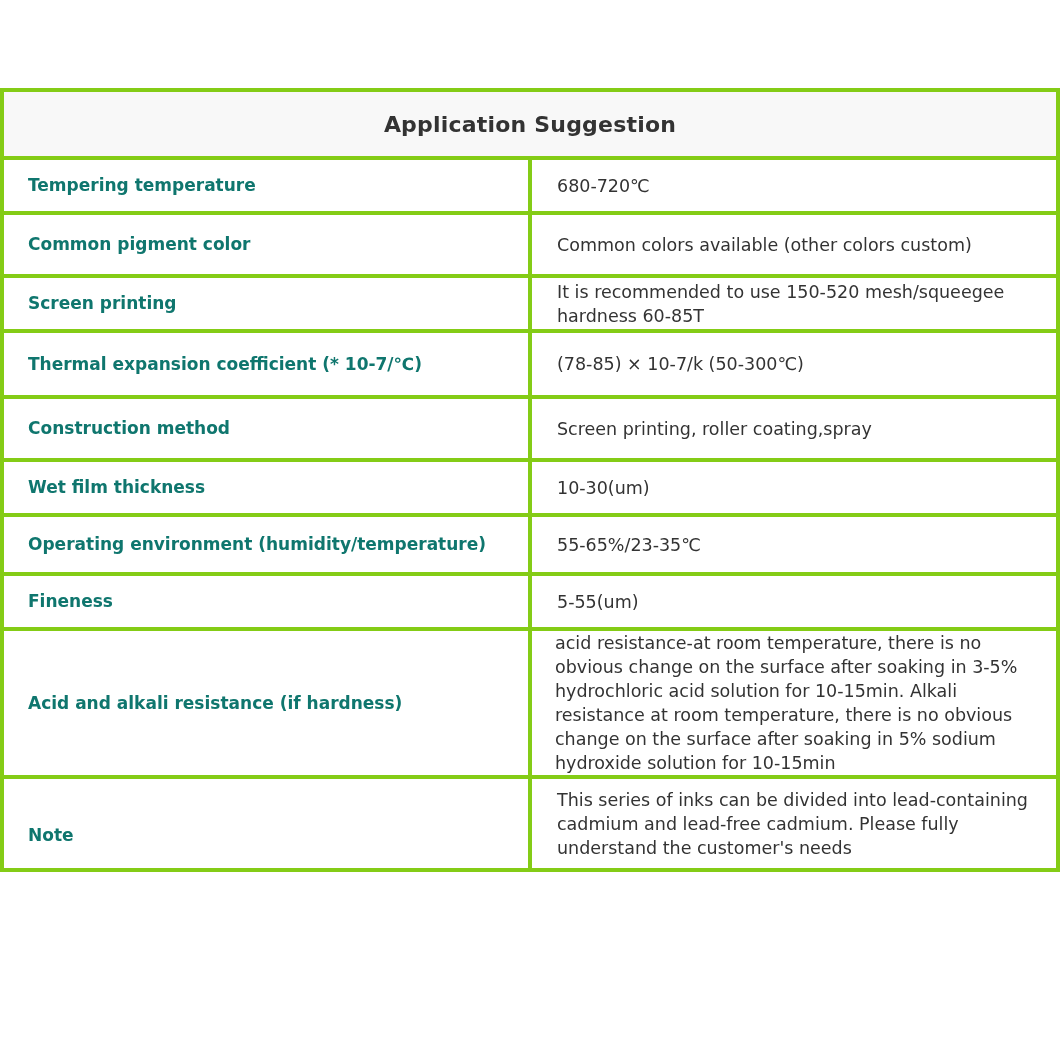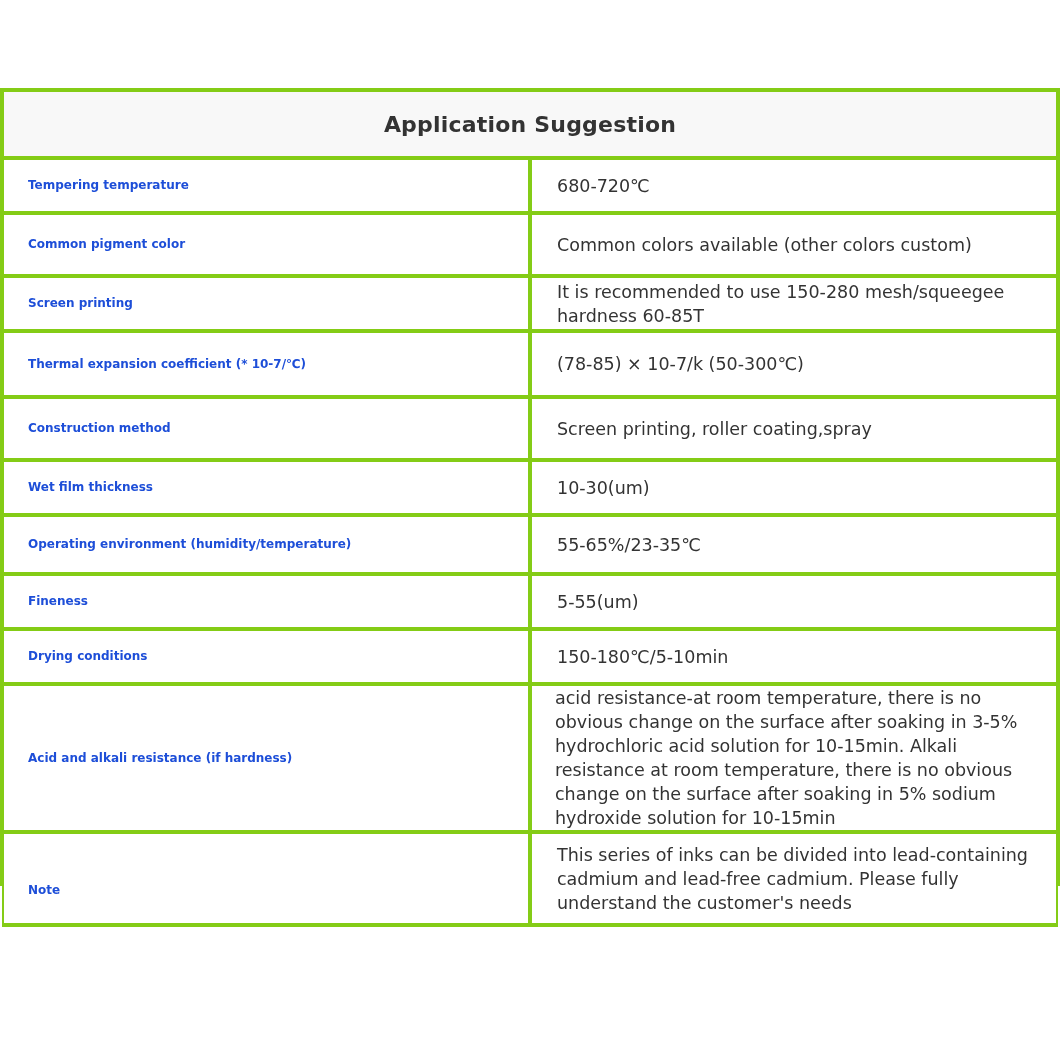--- a/index.html
+++ b/index.html
@@ -3,22 +3,22 @@
   <meta charset="utf-8">
   <style>
     html, body { margin: 0; padding: 0; background: #ffffff; }
     body { width: 1060px; height: 1063px; position: relative; overflow: hidden;
            font-family: "DejaVu Sans", "Liberation Sans", sans-serif; color: #333333; }
     .table-wrap { position: absolute; left: 0; top: 88px; width: 1060px; }
     table { border-collapse: collapse; width: 1060px; table-layout: fixed; }
     td, th { border: 4px solid #84cc16; padding: 0; vertical-align: middle; }
     th.title { background: #f8f8f8; height: 64px; font-size: 22px; font-weight: bold;
                color: #333; text-align: center; letter-spacing: 0.2px; }
-    td.label { width: 282px; font-weight: bold; font-size: 12px; padding-left: 24px;
-               color: #1d4ed8; line-height: 21px; box-sizing: border-box; }
+    td.label { width: 282px; font-weight: bold; font-size: 17px; padding-left: 24px;
+               color: #0f766e; line-height: 21px; box-sizing: border-box; }
     td.value { font-size: 17.5px; padding-left: 25px; color: #333; line-height: 24px;
                box-sizing: border-box; padding-right: 20px; margin-left: 43px; }
     tr.acid td.label { line-height: 30px; }
     tr.acid td.value { padding-left: 23px; line-height: 24px; }
     tr.note td.label { vertical-align: bottom; padding-bottom: 22px; }
     tr.note td.value { vertical-align: middle; }
     
     .mask-left { position: absolute; left: 0; top: 886px; width: 2px; height: 41px; background: #fff; }
     .mask-right { position: absolute; right: 0; top: 886px; width: 2px; height: 41px; background: #fff; }
     .mask-left2 { position: absolute; left: 0; top: 928px; width: 2px; height: 92px; background: #fff; }
@@ -38,21 +38,21 @@
       <tr style="height:55px">
         <td class="label">Tempering temperature</td>
         <td class="value">680-720℃</td>
       </tr>
       <tr style="height:63px">
         <td class="label">Common pigment color</td>
         <td class="value">Common colors available (other colors custom)</td>
       </tr>
       <tr style="height:55px">
         <td class="label">Screen printing</td>
-        <td class="value">It is recommended to use 150-280 mesh/squeegee hardness 60-85T</td>
+        <td class="value">It is recommended to use 150-520 mesh/squeegee hardness 60-85T</td>
       </tr>
       <tr style="height:66px">
         <td class="label">Thermal expansion coefficient (* 10-7/℃)</td>
         <td class="value"> (78-85) × 10-7/k (50-300℃)</td>
       </tr>
       <tr style="height:63px">
         <td class="label">Construction method</td>
         <td class="value">Screen printing, roller coating,spray</td>
       </tr>
       <tr style="height:55px">
@@ -60,24 +60,20 @@
         <td class="value">10-30(um)</td>
       </tr>
       <tr style="height:59px">
         <td class="label">Operating environment (humidity/temperature)</td>
         <td class="value">55-65%/23-35℃</td>
       </tr>
       <tr style="height:55px">
         <td class="label">Fineness</td>
         <td class="value">5-55(um)</td>
       </tr>
-      <tr style="height:55px">
-        <td class="label">Drying conditions</td>
-        <td class="value">150-180℃/5-10min</td>
-      </tr>
       <tr class="acid" style="height:137px">
         <td class="label">Acid and alkali resistance (if hardness)</td>
         <td class="value">acid resistance-at room temperature, there is no obvious change on the surface after soaking in 3-5% hydrochloric acid solution for 10-15min. Alkali resistance at room temperature, there is no obvious change on the surface after soaking in 5% sodium hydroxide solution for 10-15min</td>
       </tr>
       <tr class="note" style="height:93px">
         <td class="label">Note</td>
         <td class="value">This series of inks can be divided into lead-containing cadmium and lead-free cadmium. Please fully understand the customer's needs</td>
       </tr>
     </tbody>
   </table>

